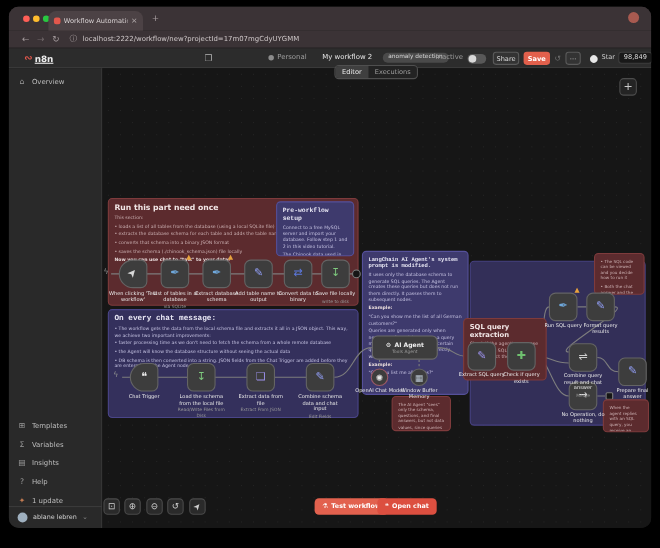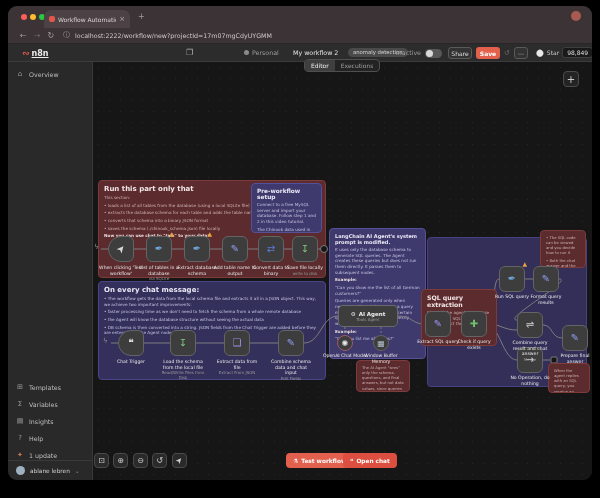--- a/index.html
+++ b/index.html
@@ -57,21 +57,21 @@
     border:1px solid #4f4f4f; border-radius:4px; background:#232323; overflow:hidden; z-index:30; }
   #segctl .seg { font-size:6px; padding:0 6px; display:flex; align-items:center; color:#9f9f9f; }
   #segctl .seg.active { background:#3f3f3f; color:#ededed; }
 
   .sticky { position:absolute; border-radius:4px; padding:4px 5px; overflow:hidden; }
   .st-red { background:#5c2b2e; border:1px solid #7e3b3c; }
   .st-indigo { background:#3e3a6d; border:1px solid #55509a; }
   .st-blue { background:#34305c; border:1px solid #4a4589; }
   .st-big { background:#332f58; border:1px solid #474182; }
   .sticky h3 { font-size:7px; color:#f2e7e7; margin-bottom:2px; }
-  .st-indigo h3, .st-blue h3, .st-big h3 { color:#e9e8f5; }
+  .st-indigo h3, .st-blue h3, .st-big h3 { color:#e9e8f5;font-family:Liberation Mono, monospace; }
   .sticky p { font-size:4.2px; line-height:1.35; color:#cbb0b2; margin-bottom:2px; }
   .st-indigo p, .st-blue p, .st-big p { color:#c3c0e0; }
   .sticky .sm { font-size:3.8px; }
   .sticky .bold { font-weight:bold; color:#e9dcdc; }
 
   .node { position:absolute; width:26px; height:26px; background:#3d3d3d; border:1.5px solid #646464;
     border-radius:6px; display:flex; align-items:center; justify-content:center; z-index:10; }
   .node.trigger { border-radius:13px 6px 6px 13px; }
   .node .nicon { font-size:10px; line-height:1; }
   .warnbadge { position:absolute; top:-7px; right:-3px; font-size:6px; color:#e8a33d; }
@@ -189,21 +189,21 @@
       <span style="font-size:5.8px;color:#cfcfcf">ablane lebren</span>
       <span style="color:#8a8a8a;font-size:6px">⌄</span>
     </div>
   </div>
 
   <div id="canvas">
 
     <div class="sticky st-big" style="left:334px;top:175px;width:160px;height:150px"></div>
 
     <div class="sticky st-red" style="left:5px;top:118px;width:228px;height:98px">
-      <h3>Run this part only that</h3>
+      <h3>Run this part need once</h3>
       <p>This section:</p>
       <p>• loads a list of all tables from the database (using a local SQLite file)</p>
       <p>• extracts the database schema for each table and adds the table name</p>
       <p>• converts that schema into a binary JSON format</p>
       <p>• saves the schema (./chinook_schema.json) file locally</p>
       <p class="bold">Now you can use chat to "talk" to your data!</p>
     </div>
 
     <div class="sticky st-indigo" style="left:158px;top:121px;width:71px;height:50px">
       <h3 style="font-size:5.8px">Pre-workflow setup</h3>

